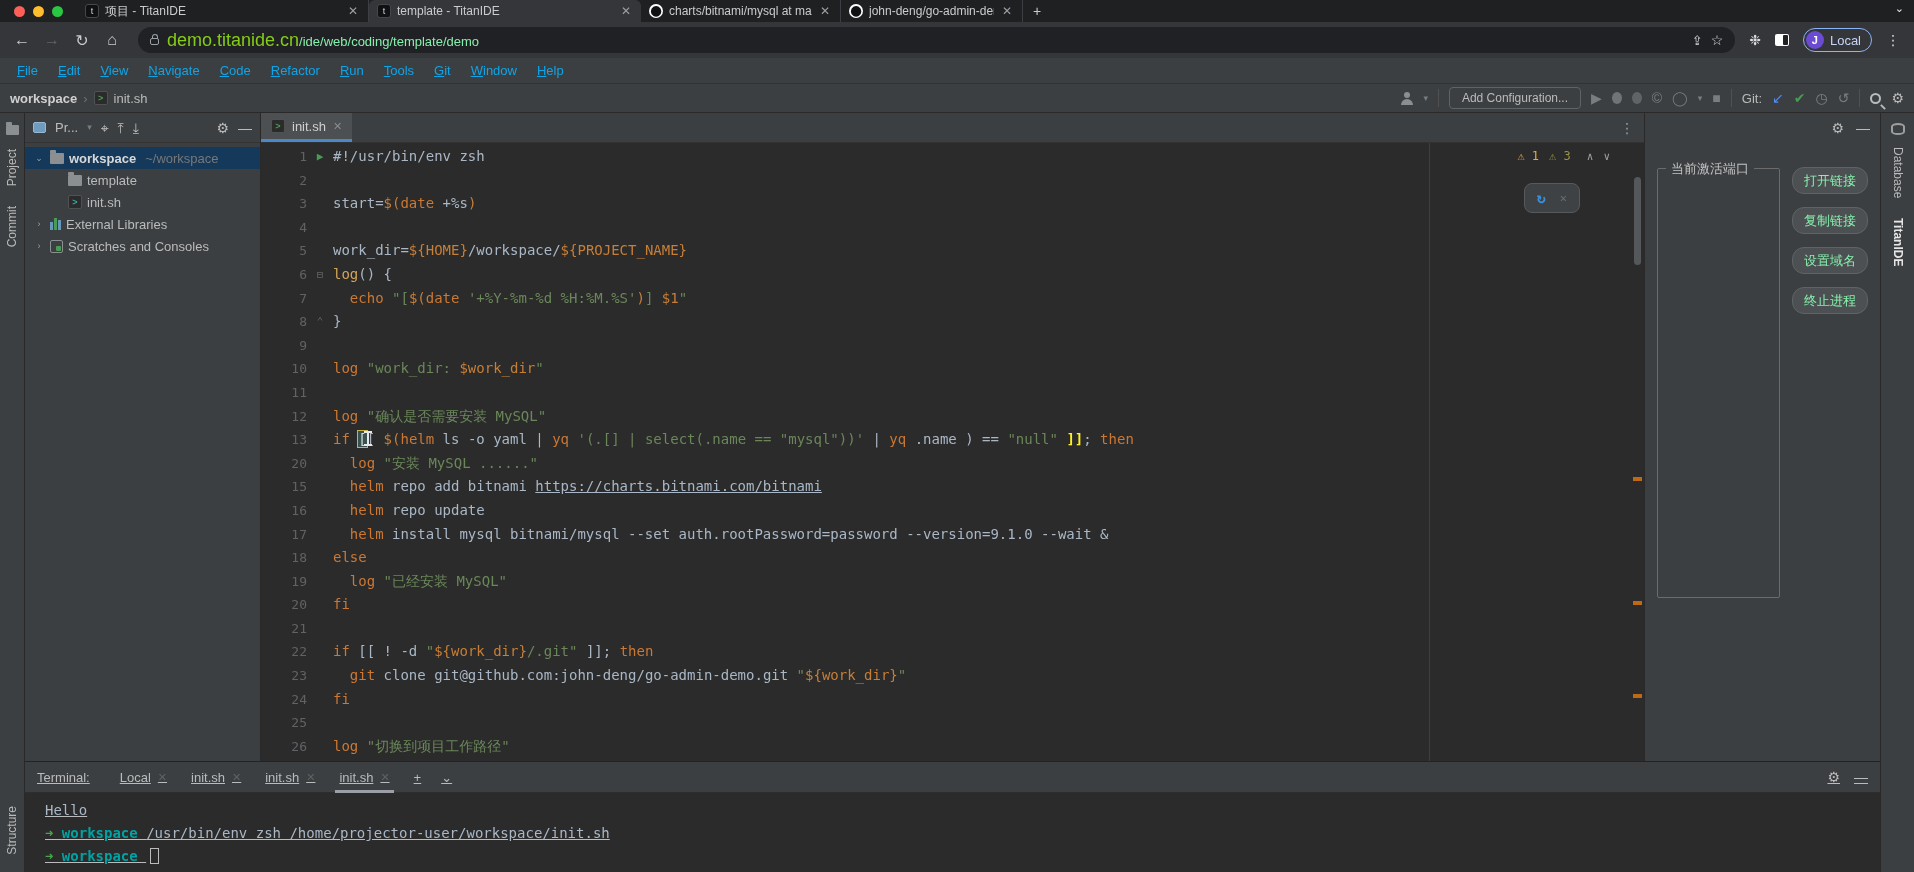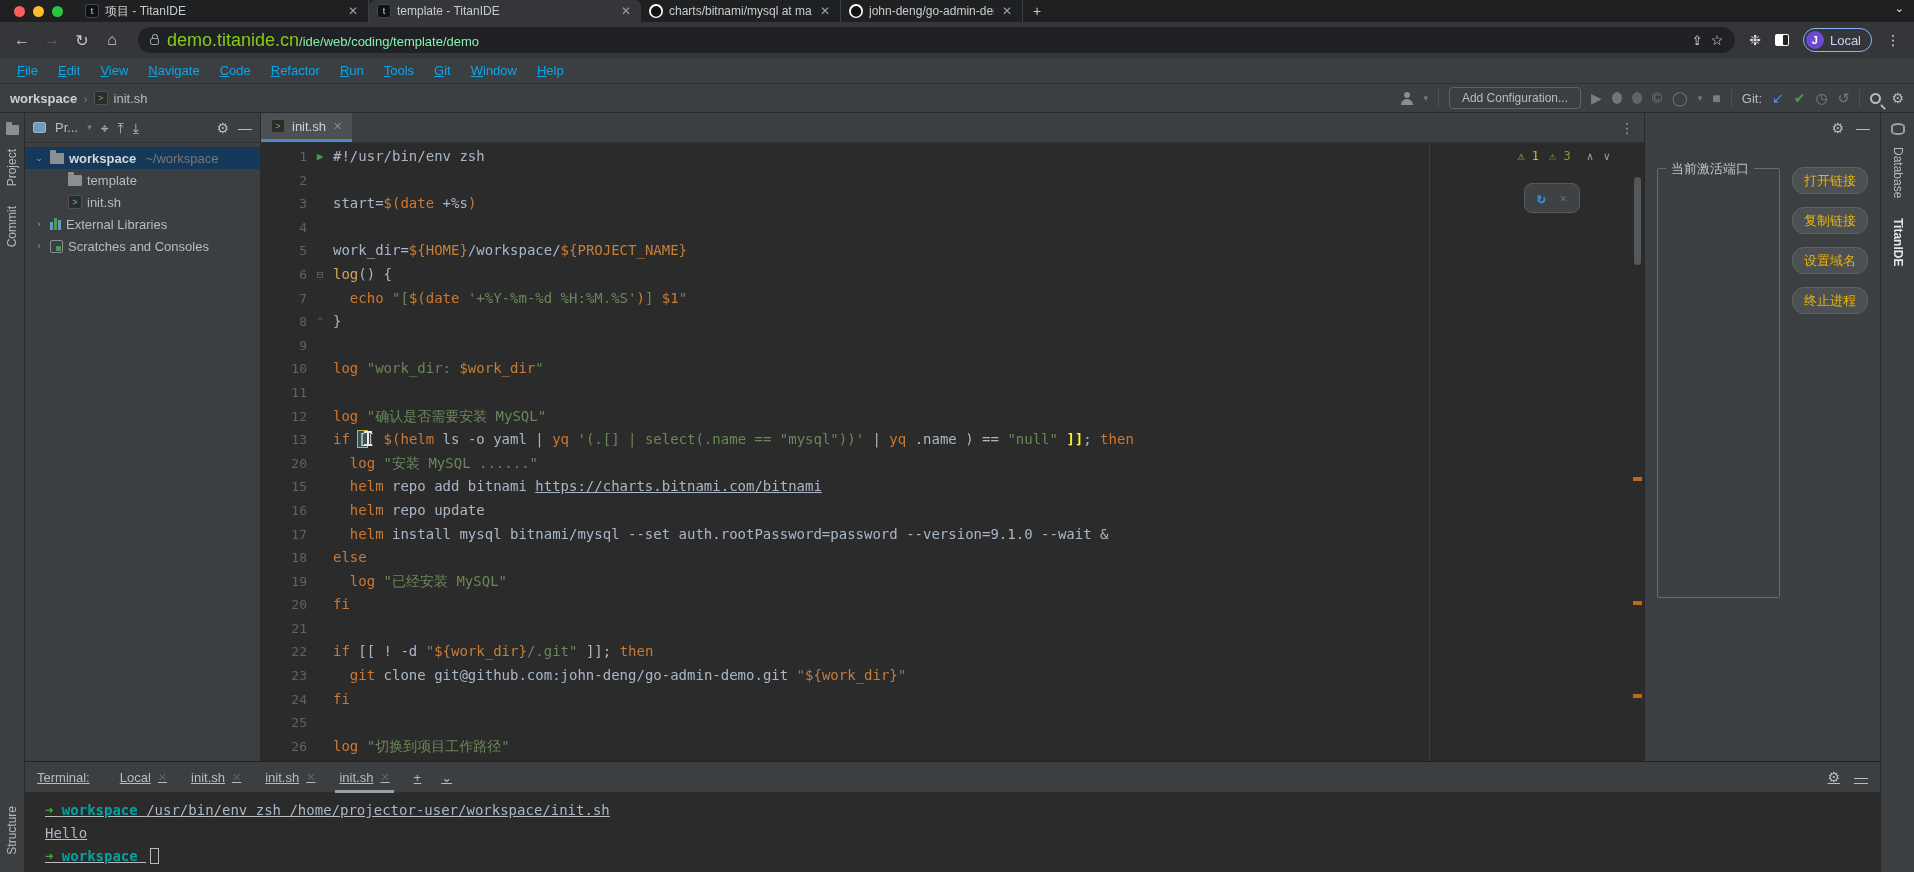--- a/index.html
+++ b/index.html
@@ -137,21 +137,21 @@
   .ibeam:before,.ibeam:after{content:"";position:absolute;left:-3px;width:8px;height:2px;background:#E8E8E8;}
   .ibeam:after{bottom:0;}
 
   
   .rpanel{width:236px;background:#3C3F41;border-left:1px solid #292929;display:flex;flex-direction:column;}
   .rp-head{height:30px;display:flex;align-items:center;justify-content:flex-end;gap:12px;padding:0 10px;}
   .rp-body{flex:1;display:flex;padding:10px 12px;gap:12px;}
   .portbox{flex:1;border:1px solid #6B6B6B;border-radius:2px;height:430px;position:relative;margin-top:15px;}
   .portbox legend, .portbox .legend{position:absolute;top:-9px;left:8px;background:#3C3F41;padding:0 5px;color:#C2C2C2;}
   .rp-btns{display:flex;flex-direction:column;gap:13px;padding-top:14px;}
-  .cnbtn{width:76px;height:27px;background:#4C5052;border:1px solid #5E6366;border-radius:12px;color:#eab308;
+  .cnbtn{width:76px;height:27px;background:#4C5052;border:1px solid #5E6366;border-radius:12px;color:#86efac;
          font-size:13px;font-family:inherit;}
 
   
   .terminal{flex:1;background:#2B2B2B;border-top:1px solid #232323;display:flex;flex-direction:column;min-height:0;text-decoration:underline;}
   .termbar{height:31px;background:#3C3F41;display:flex;align-items:center;padding:0 12px;gap:4px;border-bottom:1px solid #2e2e2e;}
   .termlabel{margin-right:14px;color:#BBBBBB;}
   .ttab{display:flex;align-items:center;gap:7px;padding:0 12px;height:31px;color:#BBBBBB;position:relative;}
   .ttab .x{color:#5F6363;font-size:11px;}
   .ttab.active:after{content:"";position:absolute;left:8px;right:8px;bottom:0;height:3px;background:#9CA0A6;}
   .termbar .plus,.termbar .carr{color:#BBBBBB;padding:0 8px;font-size:13px;}
@@ -430,22 +430,22 @@
               </div>
             </div>
           <span class="plus">+</span>
           <span class="carr">⌄</span>
           <div class="right">
             <span class="ico bright">⚙</span>
             <span class="ico bright">—</span>
           </div>
         </div>
         <div class="termout" id="termout">
+            <div><span class="tk-d">Hello</span></div>
             <div><span class="tk-arrow">➜  </span><span class="tk-host">workspace </span><span class="tk-d">/usr/bin/env zsh /home/projector-user/workspace/init.sh</span></div>
-            <div><span class="tk-d">Hello</span></div>
             <div><span class="tk-arrow">➜  </span><span class="tk-host">workspace </span><span class="cursor"></span></div>
           </div>
       </div>
     </div>
 
     <div class="rstrip">
       <div style="display:flex;flex-direction:column;align-items:center;">
         <span class="db-ico"></span>
         <span class="vlabel-r">Database</span>
       </div>

